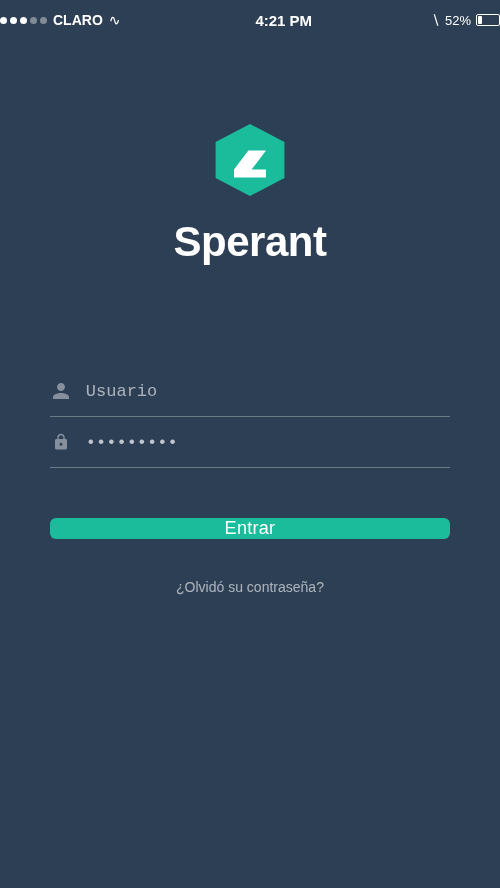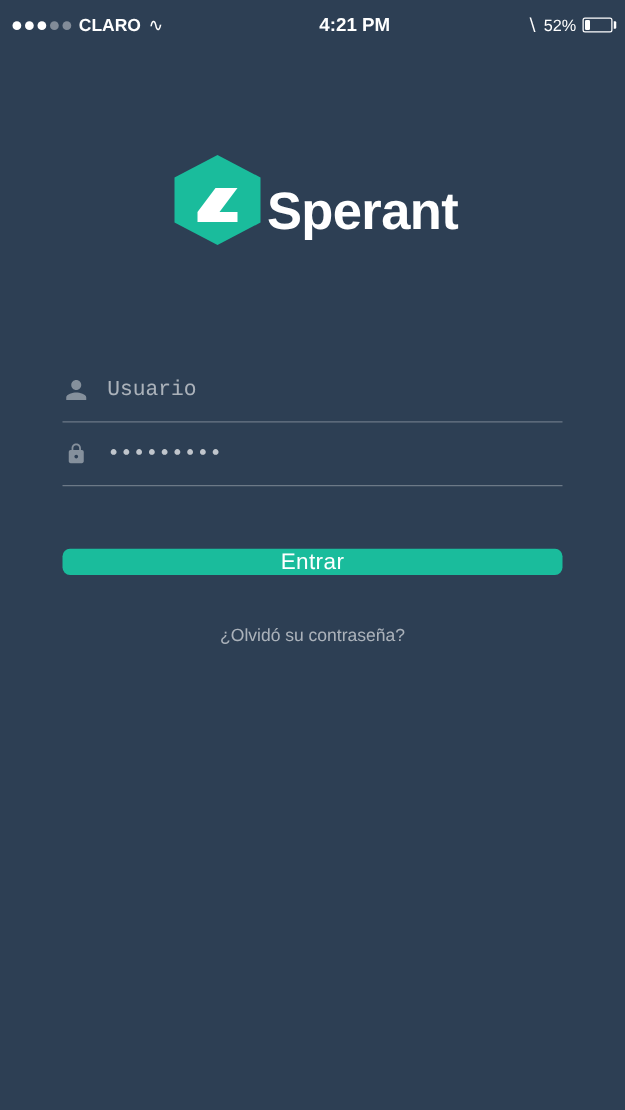--- a/index.html
+++ b/index.html
@@ -15,21 +15,21 @@
       font-family: -apple-system, 'Helvetica Neue', Arial, sans-serif;
       overflow: hidden;
       position: relative;
     }
 
     
     .status-bar {
       display: flex;
       justify-content: space-between;
       align-items: center;
-      padding: 6px 10px;
+      padding: 6px 0;
       height: 40px;
       color: white;
       font-size: 13px;
       font-weight: 500;
     }
 
     .status-left {
       display: flex;
       align-items: center;
       gap: 6px;
@@ -112,23 +112,24 @@
     .main-content {
       display: flex;
       flex-direction: column;
       align-items: center;
       padding: 0 50px;
     }
 
     
     .logo-area {
       display: flex;
+      flex-direction: column;
       align-items: center;
       margin-top: 80px;
-      margin-bottom: 69px;
+      margin-bottom: 100px;
     }
 
     .logo-hex {
       width: 80px;
       height: 80px;
       margin-bottom: 18px;
     }
 
     .app-name {
       color: white;

